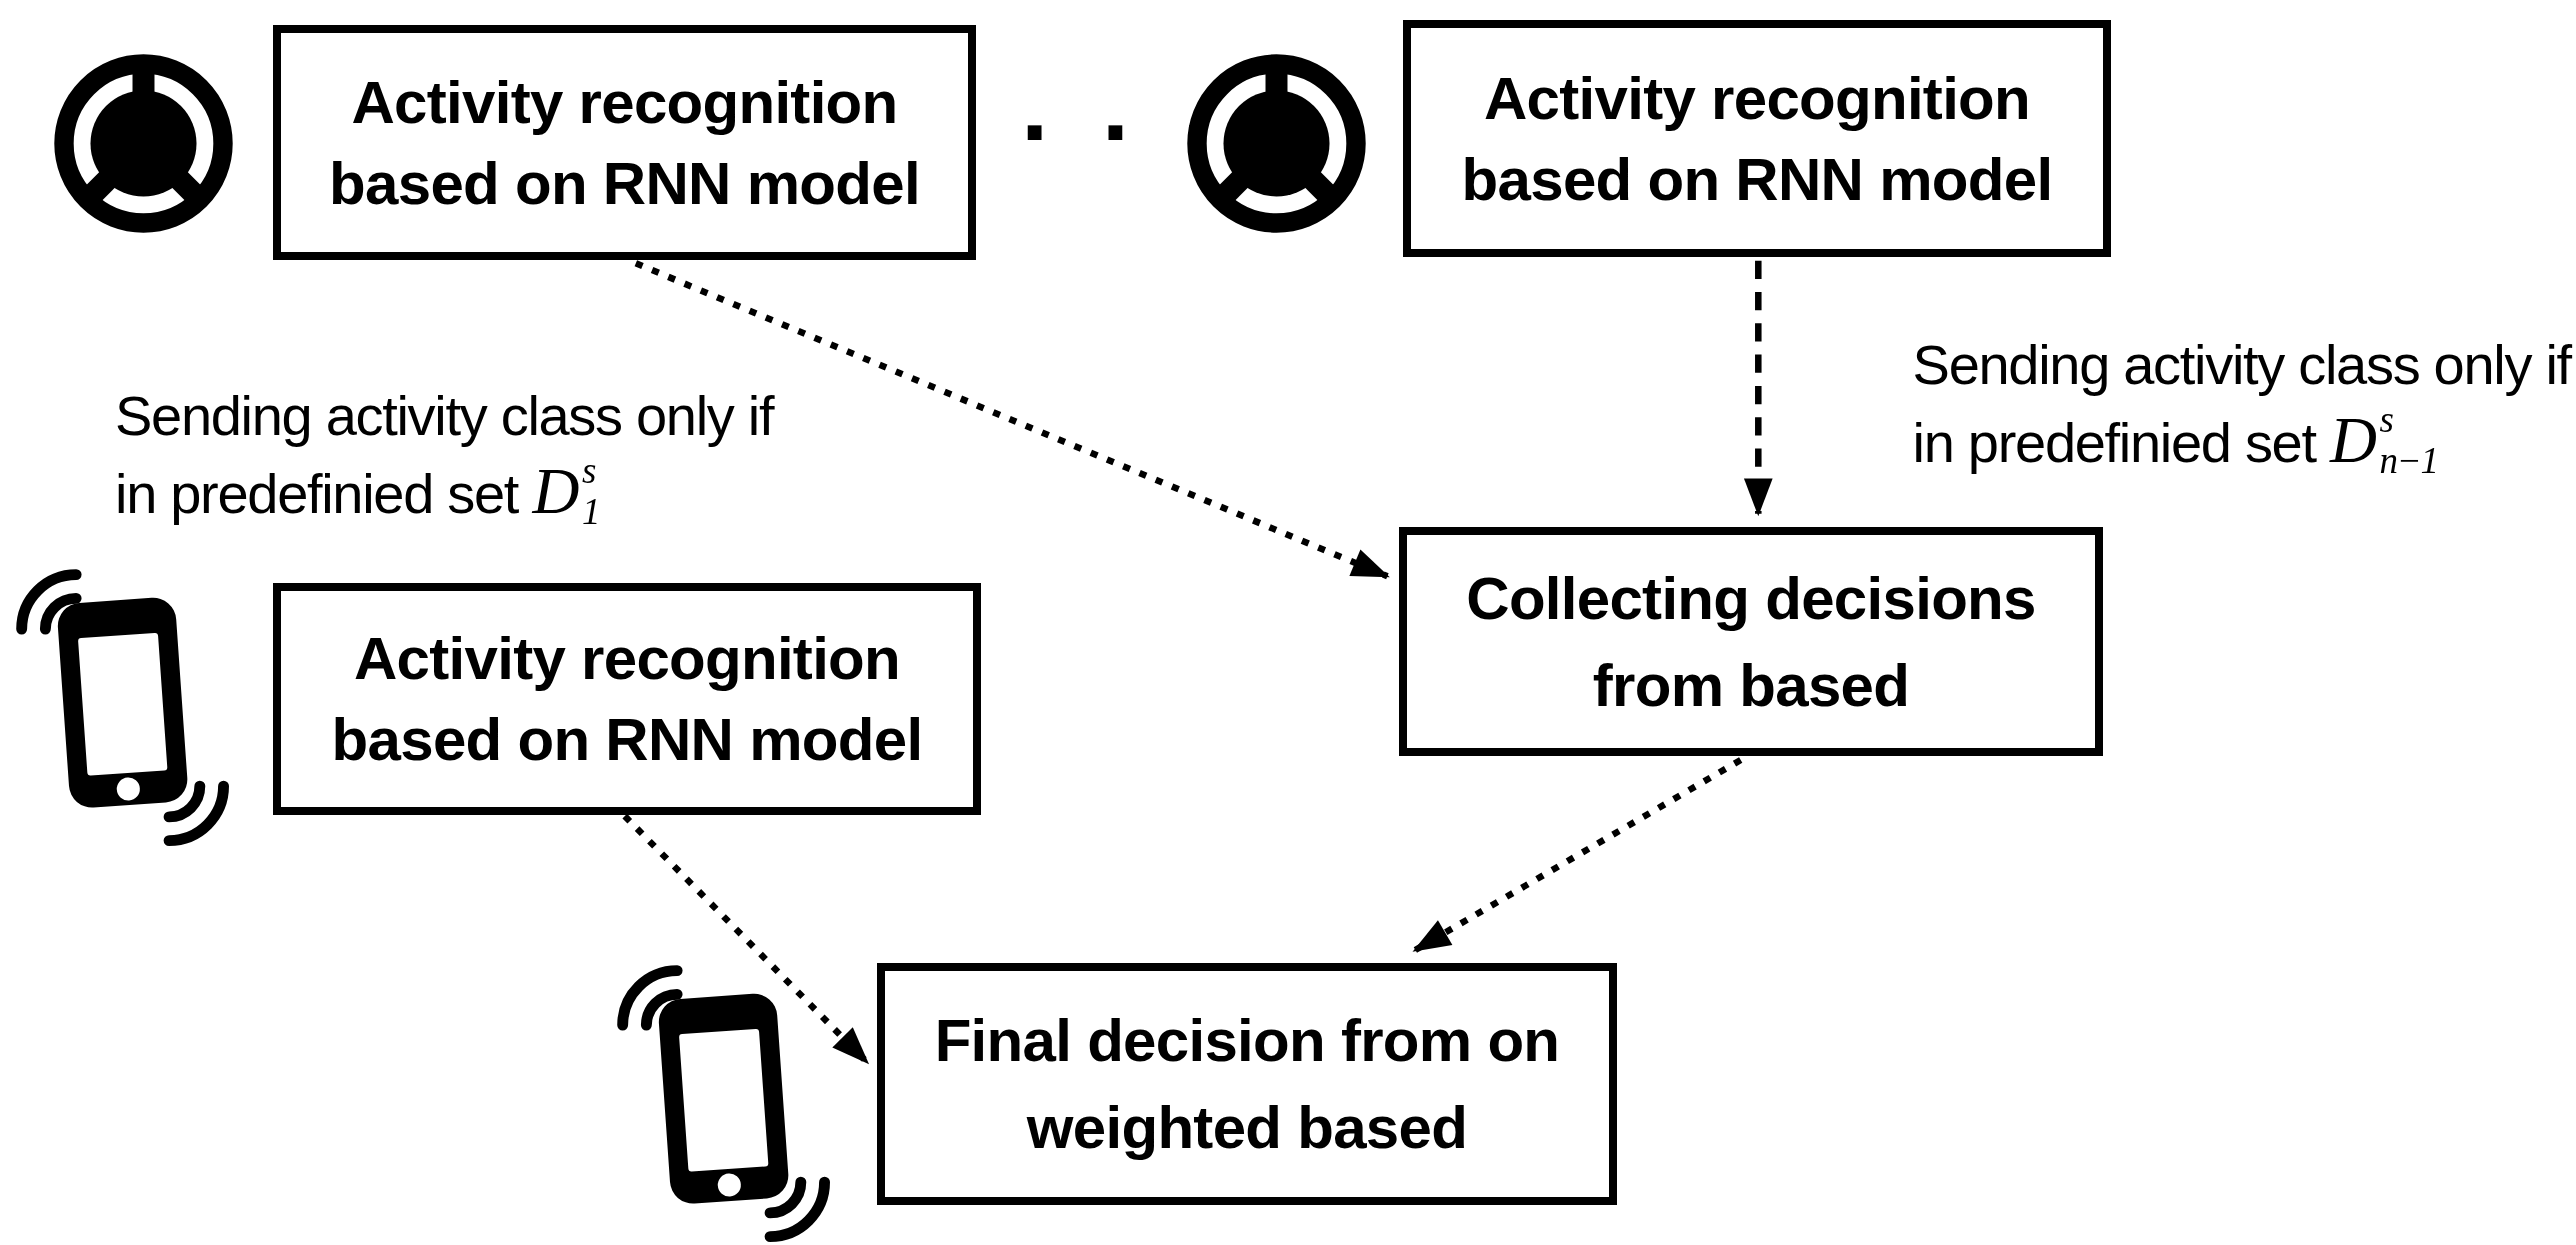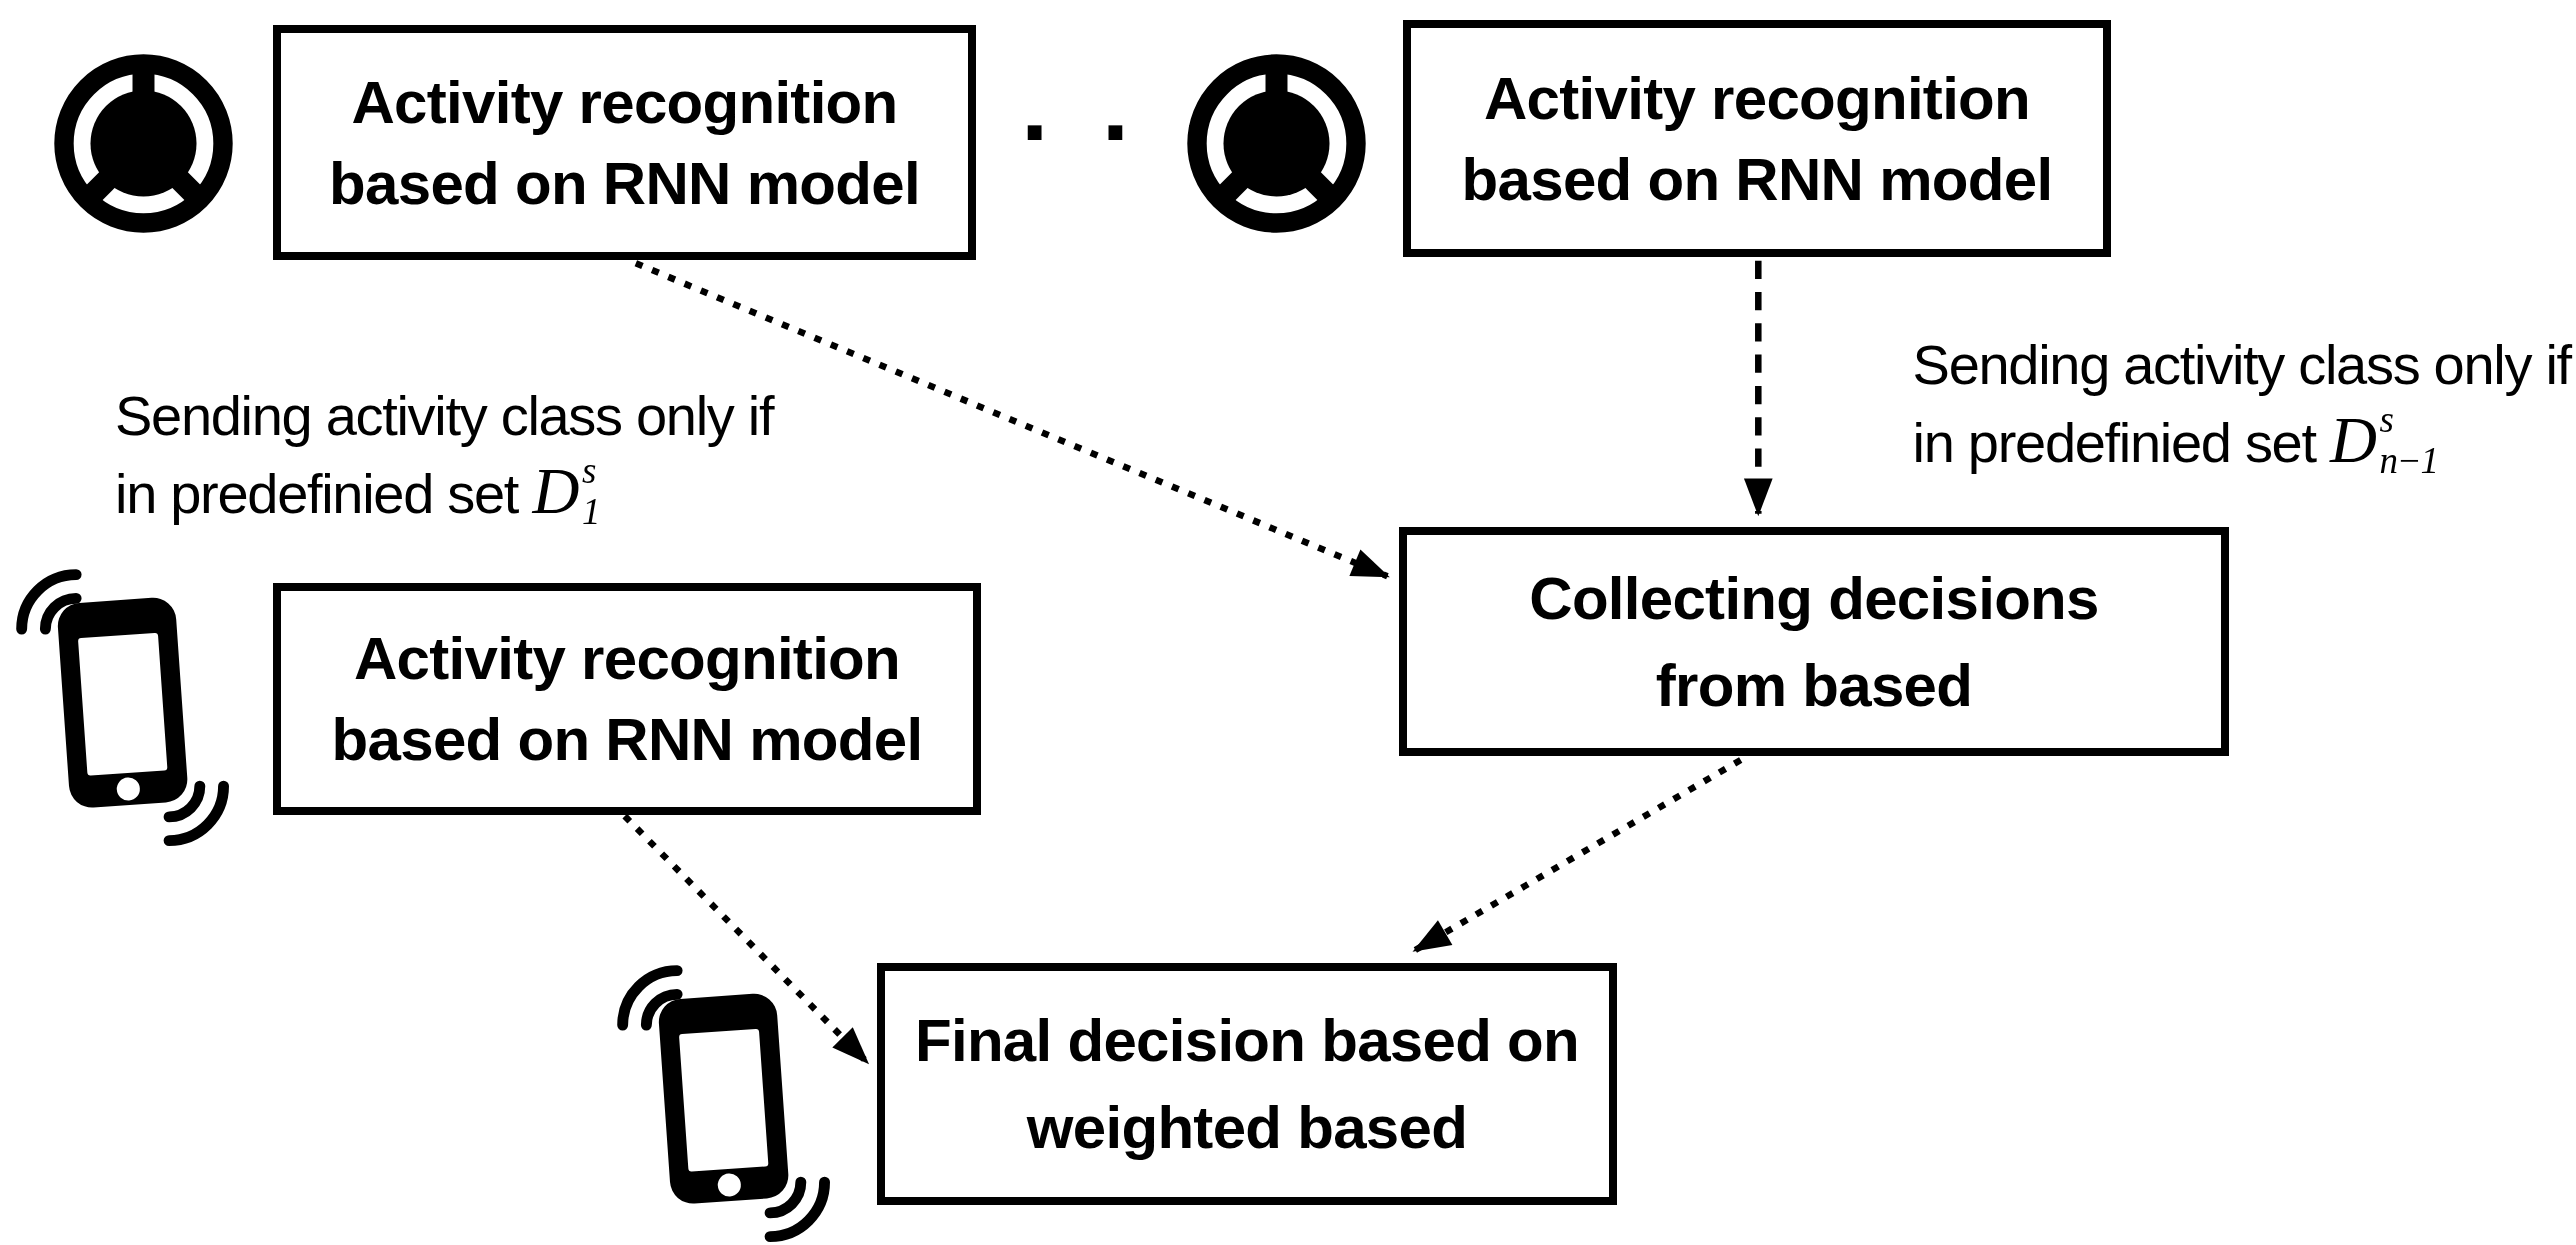--- a/index.html
+++ b/index.html
@@ -4,21 +4,21 @@
 <style>
   html,body{margin:0;padding:0;background:#fff;}
   #canvas{position:relative;width:2576px;height:1245px;background:#ffffff;
           font-family:"Liberation Sans",sans-serif;color:#000;overflow:hidden;}
   .node{position:absolute;box-sizing:border-box;border:8.5px solid #000;background:#fff;
         display:flex;flex-direction:column;align-items:center;justify-content:center;
         text-align:center;font-size:60px;letter-spacing:-0.7px;line-height:1.35;font-weight:bold;}
   #node-top-left{left:273px;top:25.4px;width:703px;height:235px;}
   #node-top-right{left:1403px;top:20px;width:708px;height:237px;}
   #node-mid-left{left:273px;top:583px;width:708px;height:232px;}
-  #node-collect{left:1399px;top:527px;width:830px;height:229px;line-height:1.45;}
+  #node-collect{left:1399px;top:527px;width:704px;height:229px;line-height:1.45;}
   #node-final{left:877px;top:963px;width:740px;height:242px;line-height:1.45;}
   .label{position:absolute;font-size:56px;letter-spacing:-1.3px;line-height:78px;white-space:nowrap;}
   #label-left{left:115px;top:377px;}
   #label-right{right:5.2px;top:326px;text-align:left;}
   .math{font-family:"Liberation Serif",serif;font-style:italic;display:inline-flex;
         align-items:flex-start;margin-left:14.3px;vertical-align:baseline;}
   .math .base{font-size:65px;line-height:63px;}
   .math .stack{display:inline-flex;flex-direction:column;align-items:flex-start;
                margin-left:3.9px;transform:translateY(-6.5px);}
   .math .sup{font-size:37px;line-height:33px;}
@@ -144,18 +144,18 @@
       <g fill="none" stroke="#000" stroke-width="17" stroke-linecap="round">
         <path d="M15,100 A85,85 0 0 1 100,15"></path>
         <path d="M52,100 A48,48 0 0 1 100,52"></path>
         <path d="M330,345 A85,85 0 0 1 245,430"></path>
         <path d="M293,345 A48,48 0 0 1 245,393"></path>
       </g>
     </svg>
   </div>
 
   <div class="node" id="node-final">
-    <div>Final decision based on</div>
+    <div>Final decision from on</div>
     <div>weighted based</div>
   </div>
 
 </div>
 
 
 </body></html>

